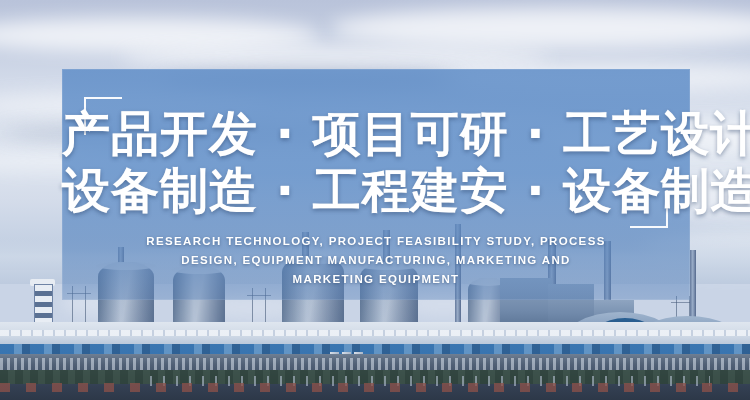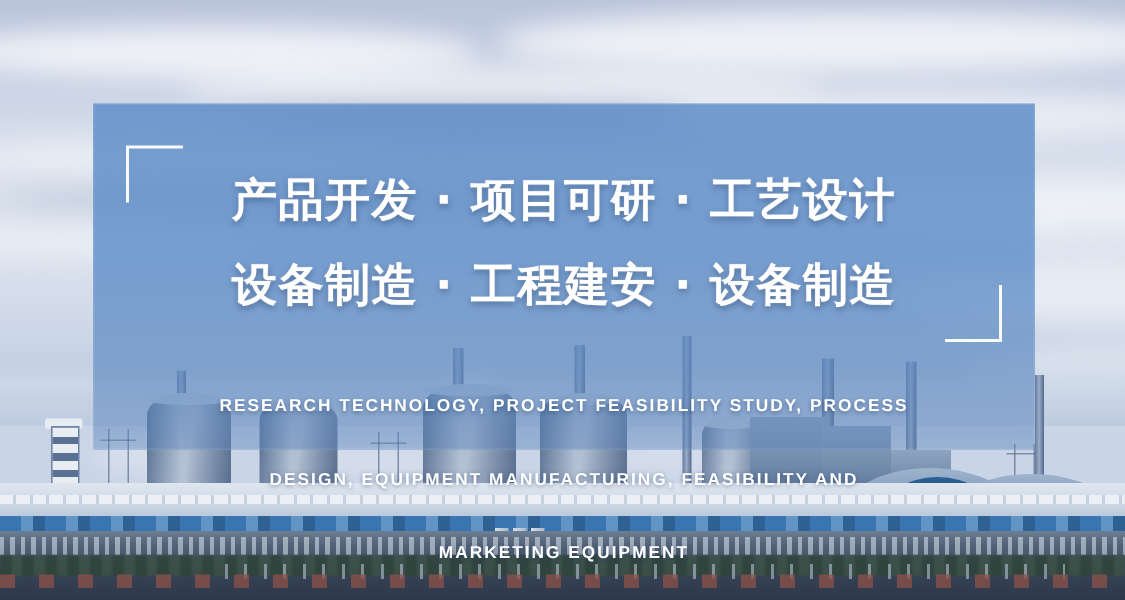--- a/index.html
+++ b/index.html
@@ -267,21 +267,21 @@
   
   .headlines {
     position: absolute;
     left: 0; right: 0;
     top: 36px;
     text-align: center;
   }
   .hl-line {
     font-family: "DejaVu Sans", "Liberation Sans", sans-serif;
     font-weight: bold;
-    font-size: 30px;
+    font-size: 48px;
     line-height: 57px;
     letter-spacing: 1px;
     color: #ffffff;
     white-space: nowrap;
     text-shadow:
        0 2px 4px rgba(30,56,96,0.45),
        0 0 1px rgba(255,255,255,0.6);
   }
 
   
@@ -292,21 +292,21 @@
     top: 163px;
     text-align: center;
     font-family: "Liberation Sans", "DejaVu Sans", sans-serif;
     font-size: 11.5px;
     font-weight: bold;
     line-height: 19px;
     letter-spacing: 1.35px;
     color: #ffffff;
     text-shadow: 0 1px 3px rgba(30,56,96,0.5);
   }
-  .subtitle .sub-line { display: block; margin-top: 30px; }
+  .subtitle .sub-line { display: block; }
 </style>
 </head>
 <body>
 
 <div class="banner">
 
   <div class="photo">
 
     <div class="sky"></div>
 
@@ -394,18 +394,18 @@
       <div class="hl-line">
         <span>产品开发 · 项目可研 · 工艺设计</span>
       </div>
       <div class="hl-line">
         <span>设备制造 · 工程建安 · 设备制造</span>
       </div>
     </div>
 
     <div class="subtitle">
       <span class="sub-line">RESEARCH TECHNOLOGY, PROJECT FEASIBILITY STUDY, PROCESS</span>
-      <span class="sub-line">DESIGN, EQUIPMENT MANUFACTURING, FEASIBILITY AND</span>
+      <span class="sub-line">DESIGN, EQUIPMENT MANUFACTURING, MARKETING AND</span>
       <span class="sub-line">MARKETING EQUIPMENT</span>
     </div>
 
   </div>
 </div>
 
 </body></html>

